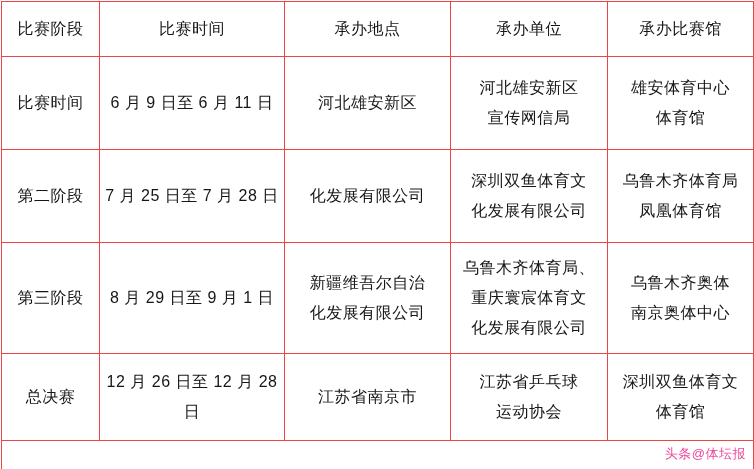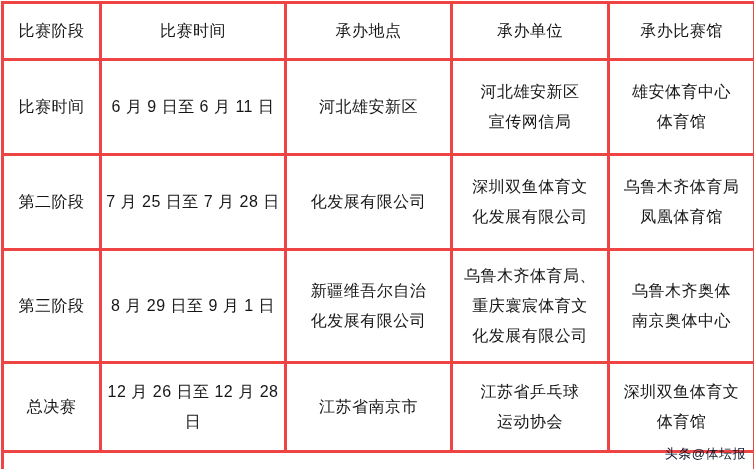--- a/index.html
+++ b/index.html
@@ -29,21 +29,21 @@
     background: #fff;
   }
   table.schedule col.c0 { width: 98px; }
   table.schedule col.c1 { width: 185px; }
   table.schedule col.c2 { width: 166px; }
   table.schedule col.c3 { width: 157px; }
   table.schedule col.c4 { width: 146px; }
 
   table.schedule th,
   table.schedule td {
-    border: 3px solid #ef4444;
+    border: 1px solid #ef4444;
     text-align: center;
     vertical-align: middle;
     font-weight: normal;
     font-size: 16px;
     line-height: 30px;
     color: #161616;
     padding: 4px 4px;
     letter-spacing: 0.5px;
   }
   table.schedule thead th {
@@ -65,21 +65,21 @@
     padding-left: 14px;
     font-size: 15px;
     line-height: 24px;
     position: relative;
   }
   .watermark {
     position: absolute;
     right: 8px;
     bottom: 7px;
     font-size: 13px;
-    color: #0f172a;
+    color: #ec4899;
     letter-spacing: 0.5px;
     white-space: nowrap;
   }
 </style>
 </head>
 <body>
 
 <div class="sheet">
   <table class="schedule">
     <colgroup>

